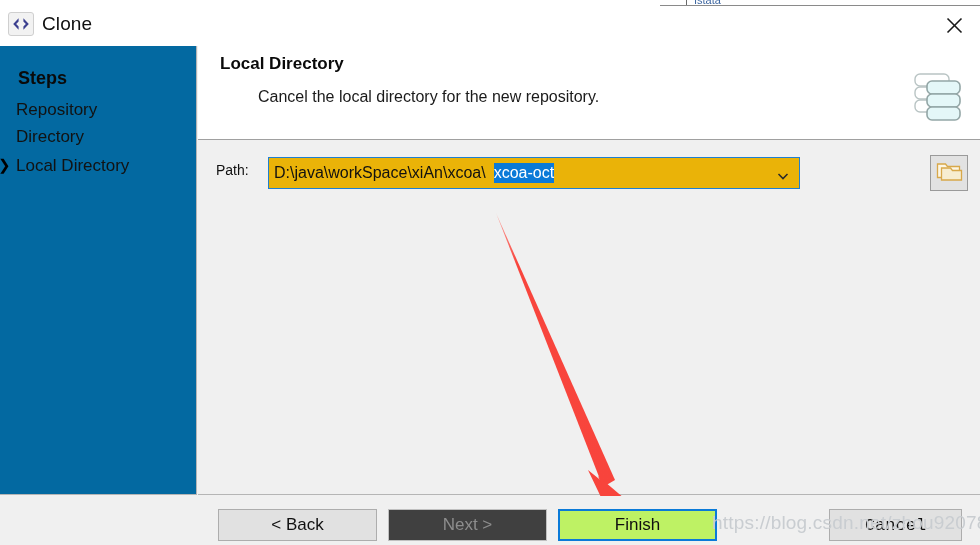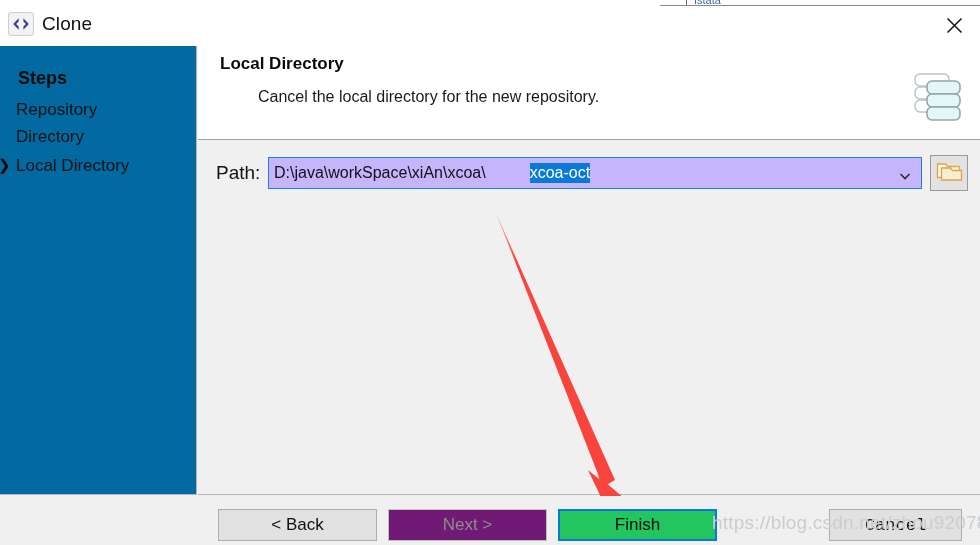--- a/index.html
+++ b/index.html
@@ -159,35 +159,34 @@
     position: absolute;
     left: 198px; top: 141px;
     width: 782px; height: 354px;
     background: #f0f0f0;
     border-bottom: 1px solid #b5b5b5;
   }
 
   .path-label {
     position: absolute;
     left: 18px; top: 21px;
-    font-size: 19px;
+    font-size: 14px;
     color: #111;
     text-align: right;
   }
   .path-combo {
     position: absolute;
     left: 70px; top: 16px;
-    width: 654px; height: 32px;
-    background: #c4b5fd;
+    width: 532px; height: 32px;
+    background: #eab308;
     border: 1px solid #1f7fd0;
     display: flex;
     align-items: center;
     padding: 0 4px 0 5px;
     cursor: text;
-    gap: 36px;
   }
   .path-value {
     font-size: 16px;
     color: #111;
     white-space: nowrap;
     line-height: 20px;
     font-family: "Liberation Sans", sans-serif;
   }
   .path-sel {
     background: #0a7ad8;
@@ -232,28 +231,28 @@
     border: 1px solid #adadad;
     font-size: 17px;
     color: #101010;
     display: flex;
     align-items: center;
     justify-content: center;
     cursor: pointer;
     font-family: "Liberation Sans", sans-serif;
   }
   .btn.disabled {
-    background: #701a75;
+    background: #404040;
     border-color: #c0c0c0;
     color: #8d8d8d;
     cursor: default;
   }
   .btn.focused {
     border: 2px solid #0a7ad8;
-    background: #22c55e;
+    background: #bef264;
   }
   #btn-back   { left: 218px; width: 159px; }
   #btn-next   { left: 388px; width: 159px; }
   #btn-finish { left: 558px; width: 159px; }
   #btn-cancel { left: 829px; width: 133px; font-family: Liberation Mono, monospace; }
 
   .watermark {
     position: absolute;
     left: 712px; top: 512px;
     font-size: 19px;

